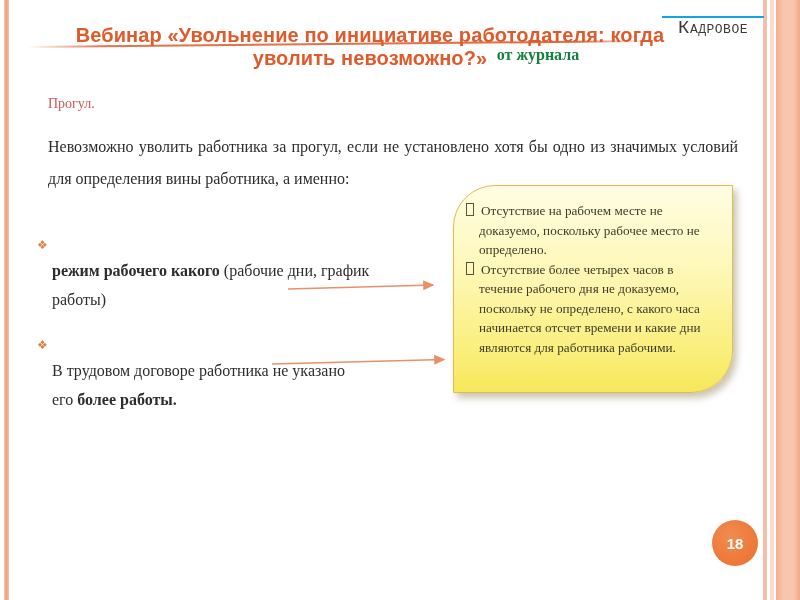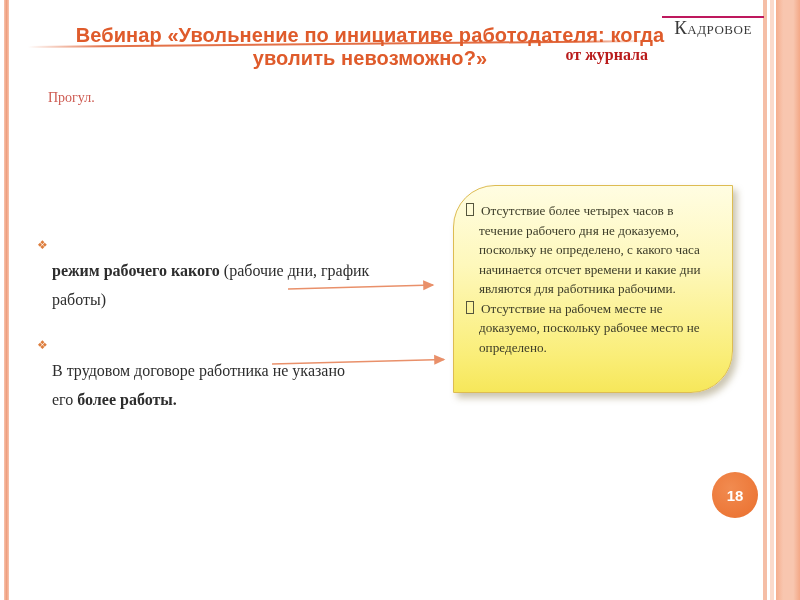--- a/index.html
+++ b/index.html
@@ -18,33 +18,33 @@
     position:absolute;left:40px;top:24px;width:660px;text-align:center;
     font-family:"Liberation Sans", sans-serif;font-weight:bold;font-size:20px;
     color:#df5b2b;letter-spacing:.1px;
   }
   .divider{
     position:absolute;left:28px;top:46px;width:622px;height:2px;
     background:linear-gradient(to right,rgba(233,144,106,0),rgba(223,91,43,.85) 12%,rgba(223,91,43,.9) 88%,rgba(233,144,106,0));
     transform:rotate(-0.55deg);transform-origin:left center;
   }
   .byline{
-    position:absolute;left:428px;top:46px;width:220px;text-align:right;
-    font-weight:bold;font-size:16px;color:#b91c1c;
+    position:absolute;left:428px;top:46px;width:220px;text-align:center;
+    font-weight:bold;font-size:16px;color:#15803d;
   }
   .logo{
     position:absolute;left:662px;top:16px;width:102px;
-    color:#3a3a3a;text-align:center;border-top:2px solid #be185d;padding-top:2px;
+    color:#3a3a3a;text-align:center;border-top:2px solid #0ea5e9;padding-top:2px;font-family:Liberation Mono, monospace;
   }
   .logo-line1{display:block;font-size:13px;letter-spacing:.5px;line-height:16px;}
   .logo-line1::first-letter{font-size:19px;}
   .logo-line2{display:block;font-size:20px;line-height:20px;border-bottom:2px solid #3a3a3a;padding-bottom:1px;}
   .logo-line2::first-letter{font-size:24px;}
   
-  .section-label{position:absolute;left:48px;top:90px;font-size:14px;color:#ce5b52;}
+  .section-label{position:absolute;left:48px;top:96px;font-size:14px;color:#ce5b52;}
   .intro{
     position:absolute;left:48px;top:131px;width:690px;
     font-size:16px;line-height:32px;text-align:justify;
   }
   .bullet-item{
     position:absolute;left:52px;width:355px;font-size:16px;line-height:29px;
     white-space:pre-line;
   }
   .bullet-item .diamond{
     position:absolute;left:-15px;top:4px;font-size:12px;color:#dd7e3e;white-space:normal;
@@ -65,21 +65,21 @@
   .callout-item{
     font-size:13.2px;line-height:19.5px;color:#3c3c28;
     padding-left:13px;text-indent:-13px;
   }
   .checkbox-glyph{
     display:inline-block;width:6px;height:11px;border:1px solid #55553d;
     margin-right:7px;vertical-align:-1px;
   }
   
   .page-badge{
-    position:absolute;left:712px;top:472px;width:46px;height:46px;border-radius:50%;
+    position:absolute;left:712px;top:520px;width:46px;height:46px;border-radius:50%;
     background:radial-gradient(circle at 40% 35%,#f18b50,#ed7a3b 60%,#e96f2e);
     display:flex;align-items:center;justify-content:center;
     font-family:"Liberation Sans", sans-serif;font-weight:bold;font-size:15px;color:#ffffff;
   }
 </style>
 </head>
 <body>
 
 <div class="slide">
 
@@ -89,20 +89,21 @@
   <div class="stripe stripe-right-band"></div>
 
   <div class="title">Вебинар «Увольнение по инициативе работодателя: когда уволить невозможно?»</div>
   <div class="divider"></div>
   <div class="byline">от журнала</div>
   <div class="logo">
     <span class="logo-line1">КАДРОВОЕ</span>
   </div>
 
   <div class="section-label">Прогул.</div>
+  <div class="intro">Невозможно уволить работника за прогул, если не установлено хотя бы одно из значимых условий для определения вины работника, а именно:</div>
 
   <div class="bullet-item bullet-1">
     <span class="diamond">❖</span><span class="bold-frag">режим рабочего какого</span><span> (рабочие дни, график
 работы)</span>
   </div>
 
   <div class="bullet-item bullet-2">
     <span class="diamond">❖</span><span>В трудовом договоре работника не указано
 его </span><span class="bold-frag">более работы.</span><span></span>
   </div>
@@ -112,24 +113,24 @@
       <marker id="ah" markerWidth="9" markerHeight="8" refX="7" refY="4" orient="auto">
         <path d="M0,0.5 L8,4 L0,7.5 Z" fill="#e9906a"></path>
       </marker>
     </defs>
     <line x1="288" y1="289" x2="433" y2="285" stroke="#e9906a" stroke-width="1.4" marker-end="url(#ah)"></line>
     <line x1="272" y1="364" x2="444" y2="359.5" stroke="#e9906a" stroke-width="1.4" marker-end="url(#ah)"></line>
   </svg>
 
   <div class="callout">
     <div class="callout-item">
-      <span class="checkbox-glyph"></span><span>Отсутствие более четырех часов в течение рабочего дня не доказуемо, поскольку не определено, с какого часа начинается отсчет времени и какие дни являются для работника рабочими.</span>
+      <span class="checkbox-glyph"></span><span>Отсутствие на рабочем месте не доказуемо, поскольку рабочее место не определено.</span>
     </div>
     <div class="callout-item">
-      <span class="checkbox-glyph"></span><span>Отсутствие на рабочем месте не доказуемо, поскольку рабочее место не определено.</span>
+      <span class="checkbox-glyph"></span><span>Отсутствие более четырех часов в течение рабочего дня не доказуемо, поскольку не определено, с какого часа начинается отсчет времени и какие дни являются для работника рабочими.</span>
     </div>
   </div>
 
   <div class="page-badge">
     <span>18</span>
   </div>
 
 </div>
 
 </body></html>

